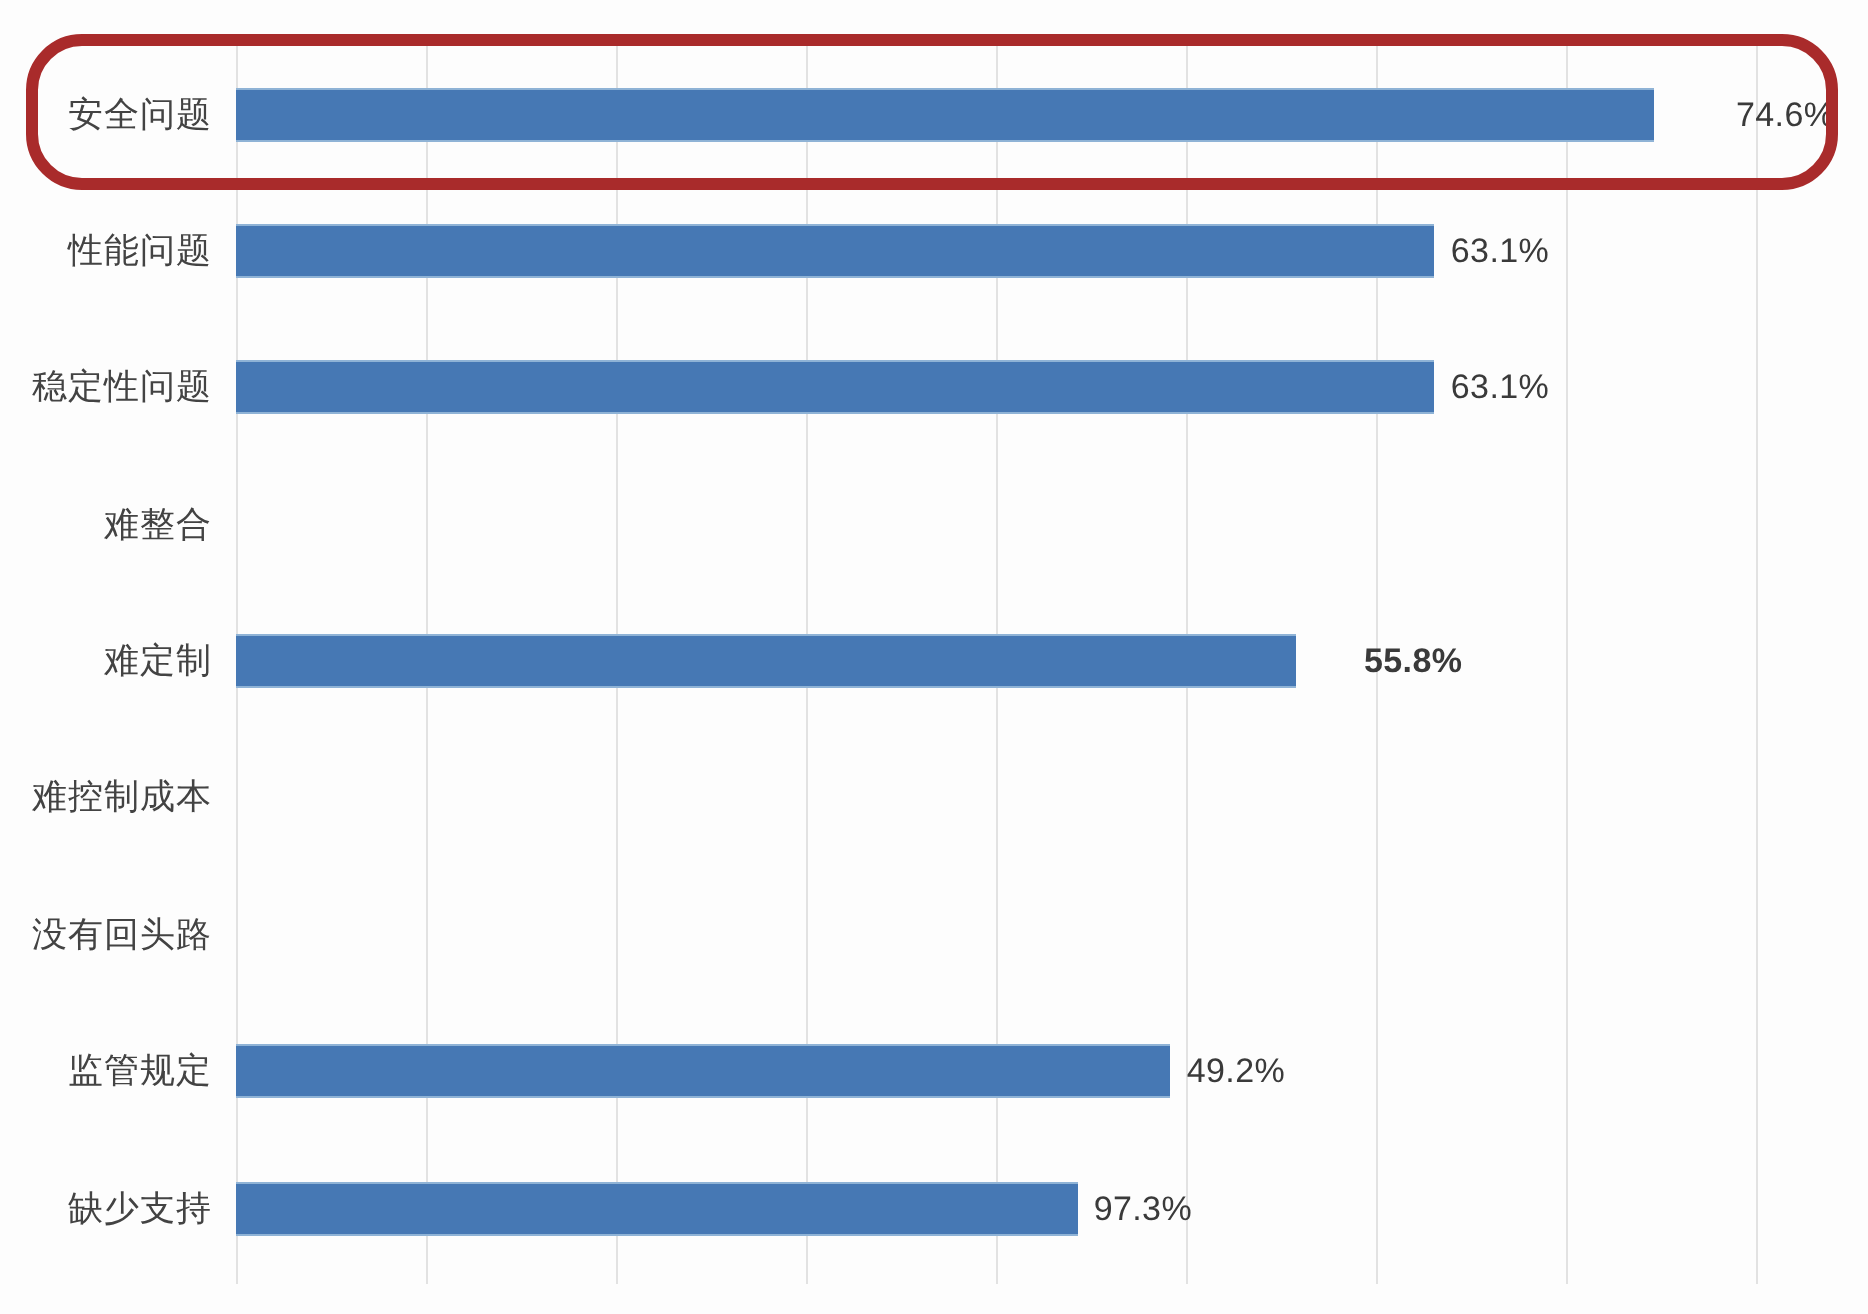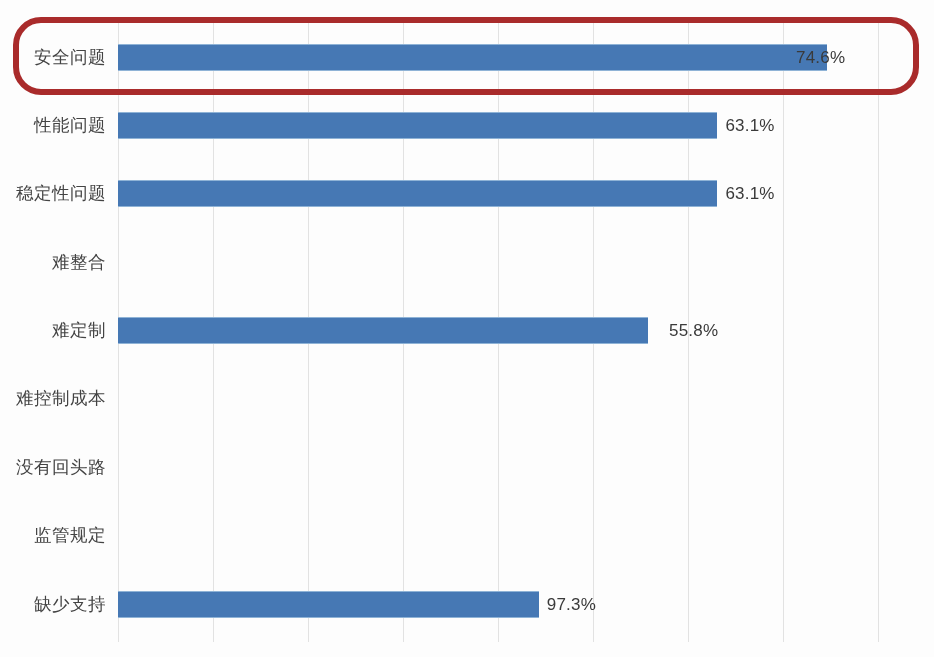--- a/index.html
+++ b/index.html
@@ -117,33 +117,37 @@
     <div class="gridline" style="left: 189.988px;"></div>
     <div class="gridline" style="left: 284.983px;"></div>
     <div class="gridline" style="left: 379.977px;"></div>
     <div class="gridline" style="left: 474.971px;"></div>
     <div class="gridline" style="left: 569.965px;"></div>
     <div class="gridline" style="left: 664.959px;"></div>
     <div class="gridline" style="left: 759.953px;"></div>
 
     <div class="bar-row" style="top:24px">
       <div class="bar" style="width: 708.657px; background: rgb(70, 120, 180);"></div>
-      <div class="bar-value" style="left: 678px;">74.6%</div>
+      <div class="bar-value" style="left: 750px;">74.6%</div>
     </div>
     <div class="bar-row" style="top:92px">
       <div class="bar" style="width: 599.413px; background: rgb(70, 120, 180);"></div>
       <div class="bar-value" style="left: 607.413px;">63.1%</div>
     </div>
     <div class="bar-row" style="top:160px">
       <div class="bar" style="width: 599.413px; background: rgb(70, 120, 180);"></div>
       <div class="bar-value" style="left: 607.413px;">63.1%</div>
     </div>
     <div class="bar-row" style="top:297px">
       <div class="bar" style="width: 530.068px; background: rgb(70, 120, 180);"></div>
-      <div class="bar-value" style="left: 551px;">55.8%</div>
+      <div class="bar-value" style="left: 564px; font-weight: bold;">55.8%</div>
+    </div>
+    <div class="bar-row" style="top:502px">
+      <div class="bar" style="width: 467.371px; background: rgb(70, 120, 180);"></div>
+      <div class="bar-value" style="left: 475.371px;">49.2%</div>
     </div>
     <div class="bar-row" style="top:571px">
       <div class="bar" style="width: 420.824px; background: rgb(70, 120, 180);"></div>
       <div class="bar-value" style="left: 428.824px;">97.3%</div>
     </div>
 
   </div>
 
   <div id="highlight-box"></div>
 

